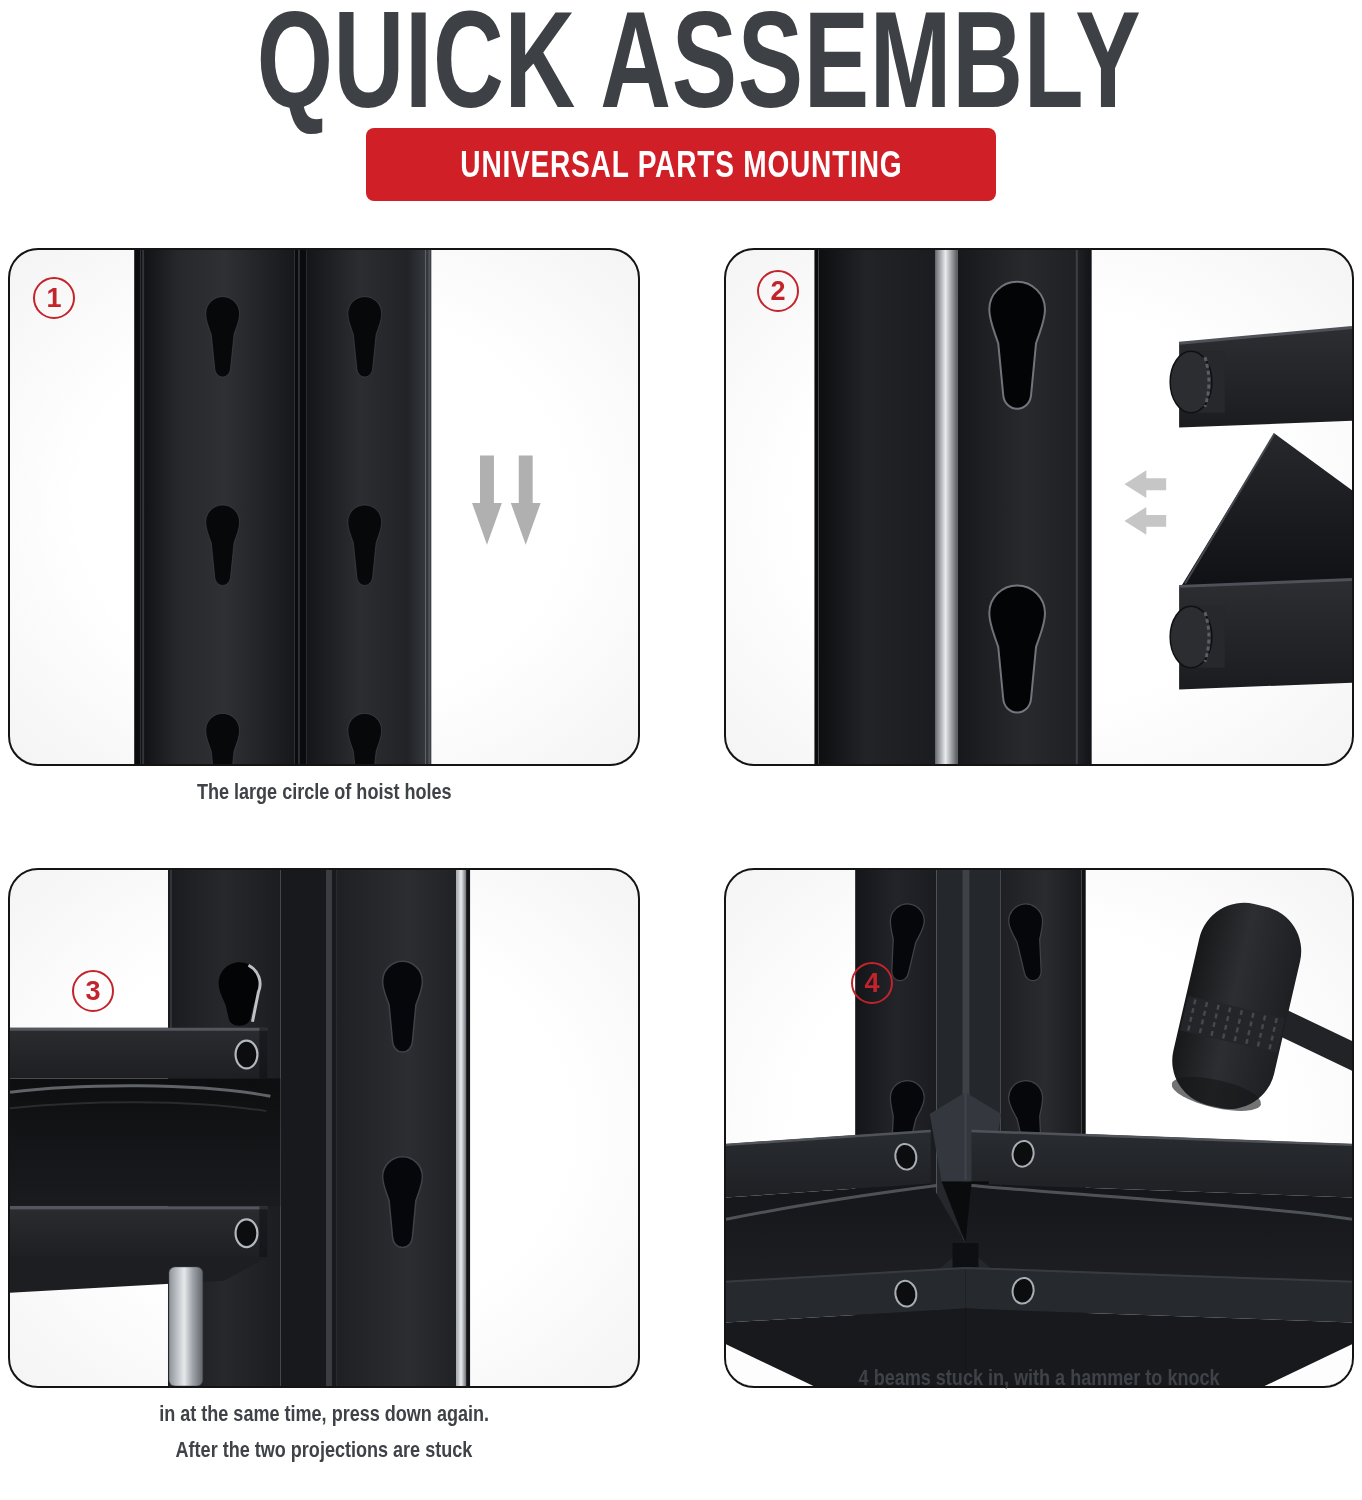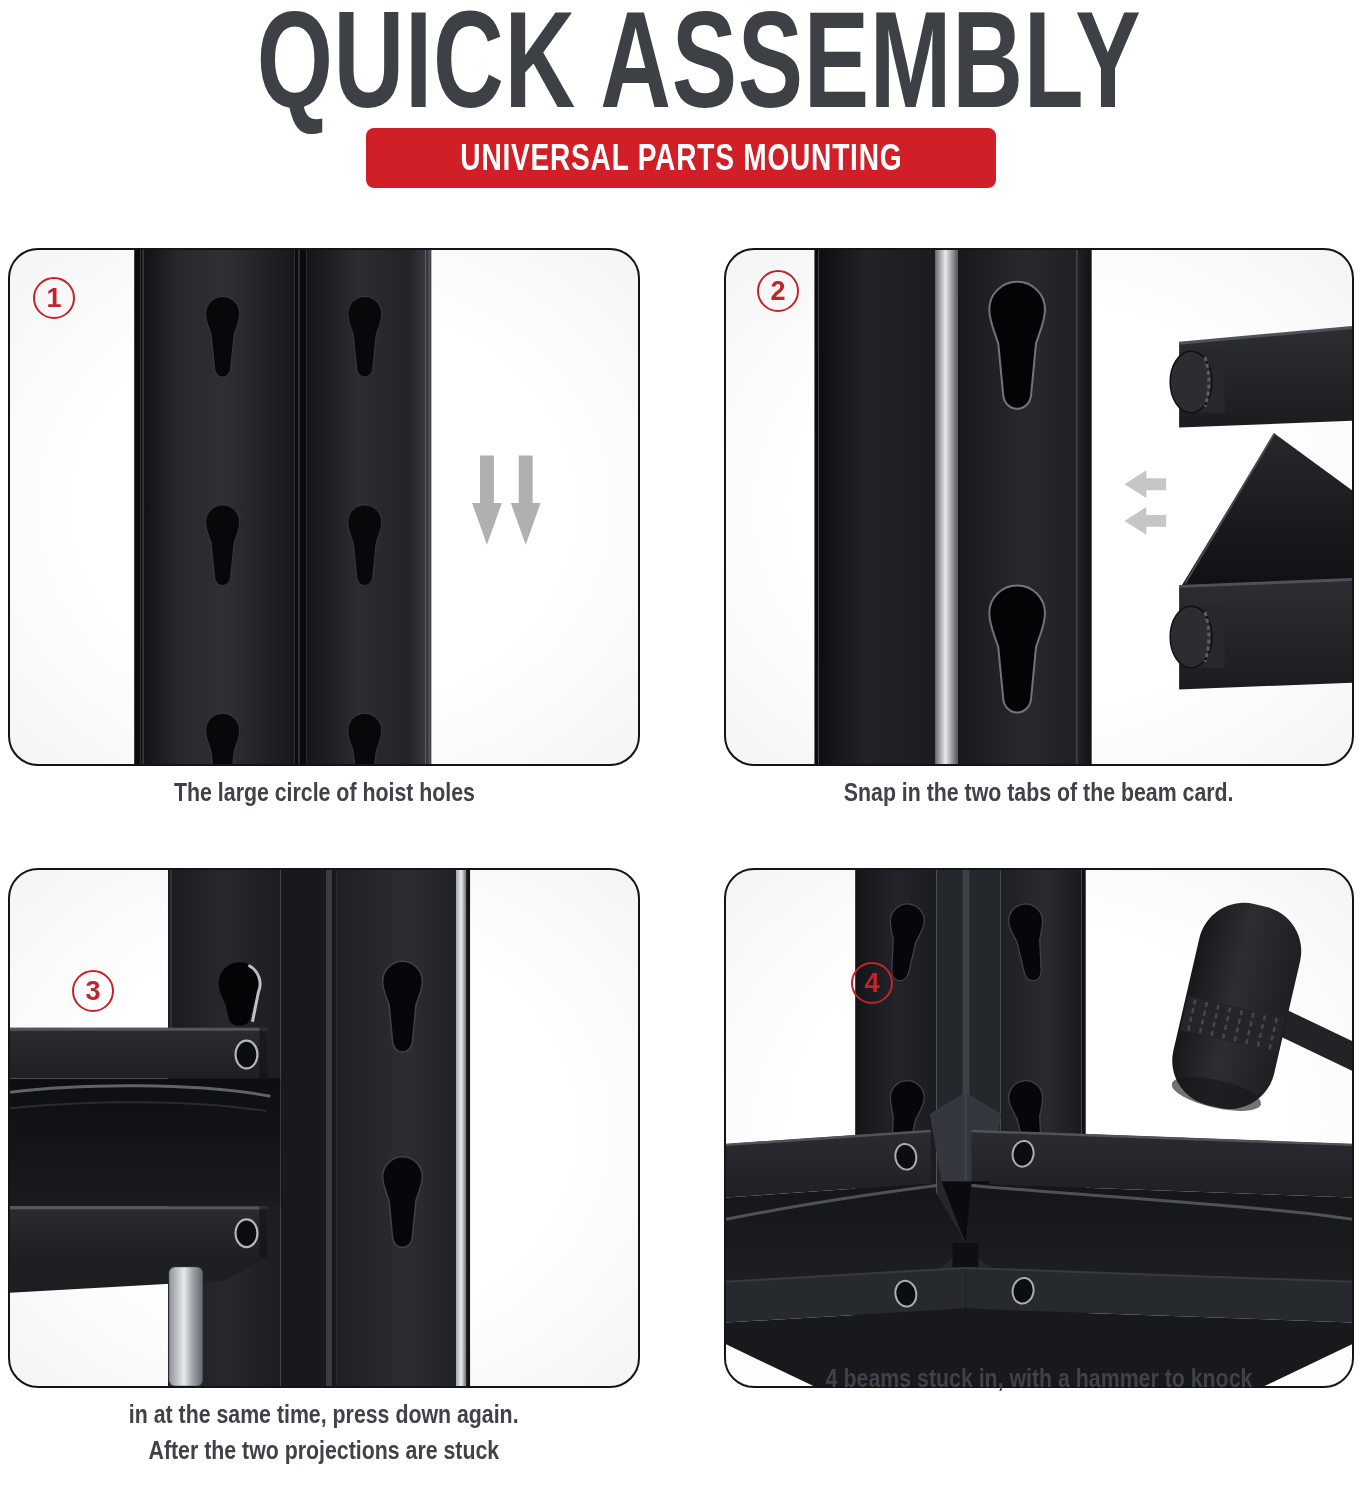--- a/index.html
+++ b/index.html
@@ -3,21 +3,21 @@
 <meta charset="utf-8">
 <style>
   html,body{margin:0;padding:0;background:#ffffff;}
   .canvas{position:relative;width:1362px;height:1500px;background:#ffffff;overflow:hidden;
           font-family:"Liberation Sans", sans-serif;padding-left:36px;}
 
   
   .title{position:absolute;top:0;left:0;width:100%;height:118px;text-align:center;
          font-weight:bold;font-size:138px;line-height:118px;color:#3d4145;white-space:nowrap;}
   .title .squeeze{display:inline-block;transform:scale(0.71,1);transform-origin:50% 0;letter-spacing:1px;}
-  .banner{position:absolute;top:128px;left:366px;width:630px;height:60px;background:#d01f27;
+  .banner{position:absolute;top:128px;left:366px;width:630px;height:73px;background:#d01f27;
           border-radius:8px;display:flex;align-items:center;justify-content:center;}
   .banner .squeeze{display:inline-block;transform:scale(0.78,1);transform-origin:50% 50%;
           color:#ffffff;font-weight:bold;font-size:36px;letter-spacing:1px;white-space:nowrap;}
 
   
   .panel{position:absolute;box-sizing:border-box;border:2px solid #141414;border-radius:30px;
          background:radial-gradient(ellipse at 50% 50%, #ffffff 55%, #f4f4f4 100%);overflow:hidden;}
   #panel1{left:8px;  top:248px;width:632px;height:518px;}
   #panel2{left:724px;top:248px;width:630px;height:518px;}
   #panel3{left:8px;  top:868px;width:632px;height:520px;}
@@ -26,21 +26,21 @@
 
   .badge{position:absolute;width:42px;height:42px;border:2.5px solid #c3242b;border-radius:50%;
          box-sizing:border-box;display:flex;align-items:center;justify-content:center;
          color:#c3242b;font-weight:bold;font-size:27px;background:transparent;z-index:5;}
   #badge1{left:23px;top:27px;}
   #badge2{left:31px;top:20px;}
   #badge3{left:62px;top:100px;}
   #badge4{left:125px;top:92px;}
 
   
-  .caption{position:absolute;text-align:center;color:#3f4347;font-weight:bold;font-size:26px;
+  .caption{position:absolute;text-align:center;color:#3f4347;font-weight:bold;font-size:22px;
            line-height:36px;}
   .caption .squeeze{display:inline-block;transform:scale(0.82,1);transform-origin:50% 0;white-space:nowrap;}
   #caption1{left:8px;  top:774px; width:632px;}
   #caption2{left:724px;top:774px; width:630px;}
   #caption3{left:8px;  top:1396px;width:632px;}
   #caption4{left:724px;top:1360px;width:630px;}
 </style>
 </head>
 <body>
 
@@ -333,23 +333,20 @@
       </g>
     </svg>
     <div class="badge" id="badge4">
       <span>4</span>
     </div>
   </div>
 
   <div class="caption" id="caption1">
     <div><span class="squeeze">The large circle of hoist holes</span></div>
   </div>
-  <div class="caption" id="caption2">
-    <div><span class="squeeze">Snap in the two tabs of the beam card.</span></div>
-  </div>
   <div class="caption" id="caption3">
     <div><span class="squeeze">in at the same time, press down again.</span></div>
     <div><span class="squeeze">After the two projections are stuck</span></div>
   </div>
   <div class="caption" id="caption4">
     <div><span class="squeeze">4 beams stuck in, with a hammer to knock</span></div>
   </div>
 
 </div>
 

